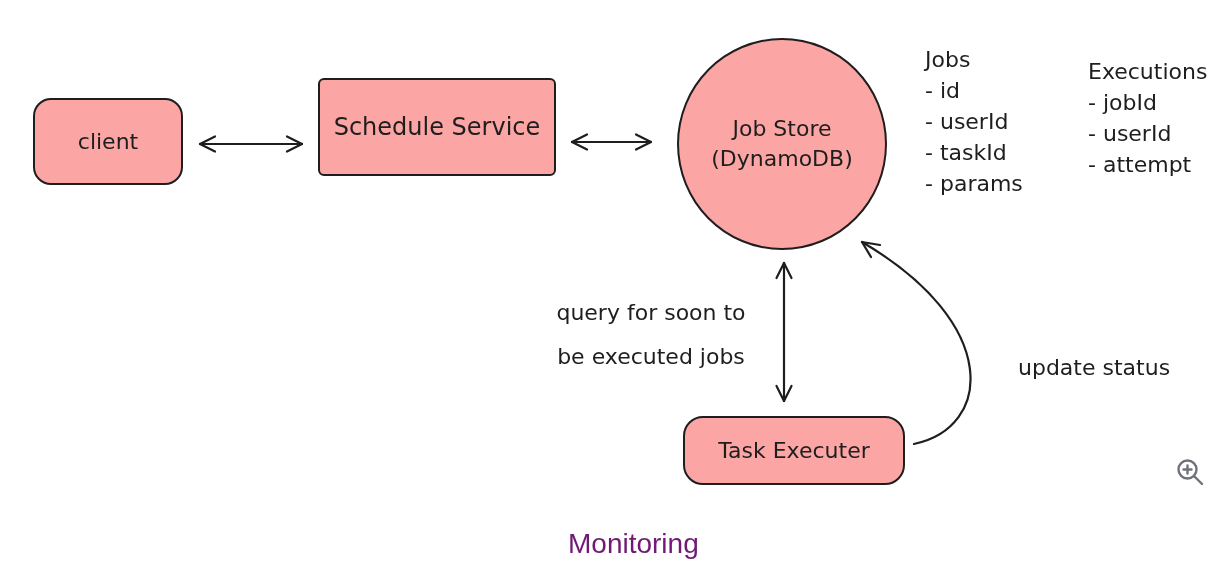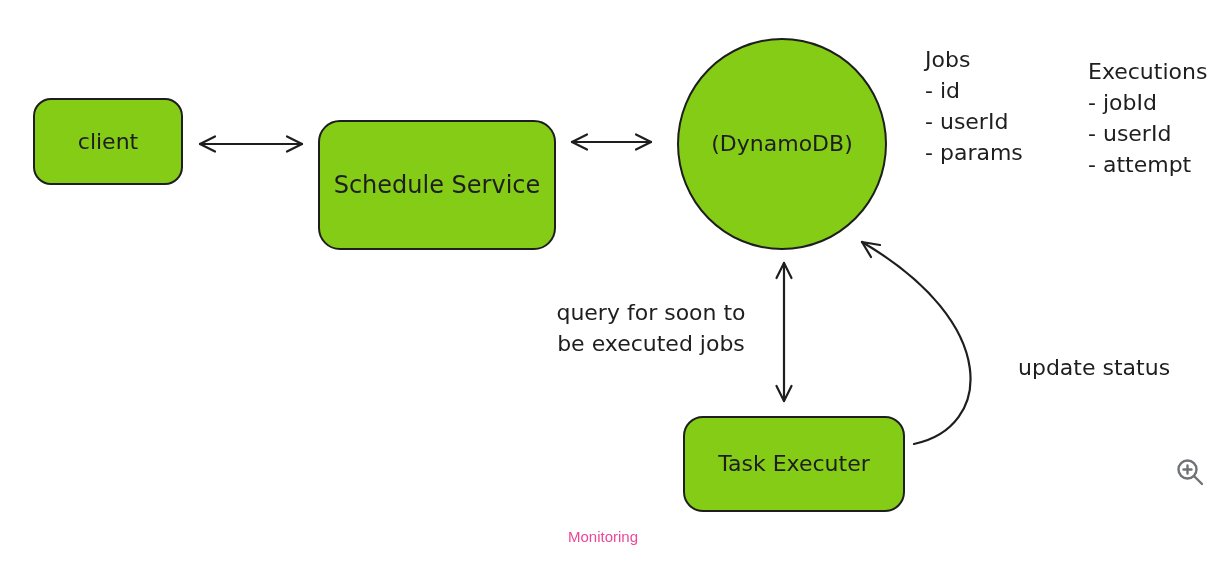--- a/index.html
+++ b/index.html
@@ -9,34 +9,34 @@
     background:#ffffff;
     overflow:hidden;
     font-family:"DejaVu Sans",sans-serif;
     color:#1e1e1e;
   }
   .node{
     position:absolute;
     border:2.2px solid #1e1e1e;
     display:flex;align-items:center;justify-content:center;
     text-align:center;
-    background:#84cc16;
+    background:#fca5a5;
     box-sizing:border-box;
   }
   .rect{border-radius:22px;}
   .circle{border-radius:50%;}
   .node .lbl{font-size:22px;line-height:30px;}
   .handtext{position:absolute;font-size:22px;line-height:31px;white-space:nowrap;}
   .listcol{position:absolute;font-size:22px;line-height:31px;}
   .listcol .title{margin-bottom:0px;}
   .arrows{position:absolute;left:0;top:0;pointer-events:none;}
   .caption{
     position:absolute;
     font-family:"Liberation Sans",sans-serif;
-    font-size:15px;color:#ec4899;
+    font-size:28px;color:#701a75;
   }
   .zoom-btn{
     position:absolute;left:1168px;top:450px;width:44px;height:44px;
     display:flex;align-items:center;justify-content:center;
     background:transparent;border:none;cursor:pointer;padding:0;
   }
 </style>
 </head>
 <body>
 
@@ -61,51 +61,53 @@
     <g>
       <path d="M 914 444 C 992 428, 1002 324, 862 242"></path>
       <path d="M 862 242 L 871 257 M 862 242 L 880 245"></path>
     </g>
   </svg>
 
   <div class="node rect" style="left:33px;top:98px;width:150px;height:87px;border-radius:18px;">
     <span class="lbl">client</span>
   </div>
 
-  <div class="node rect" style="left:318px;top:78px;width:238px;height:130px;border-radius:22px;margin-top:42px;">
+  <div class="node rect" style="left:318px;top:78px;width:238px;height:98px;border-radius:6px;">
     <span class="lbl" style="font-size:24px;">Schedule Service</span>
   </div>
 
   <div class="node circle" style="left:677px;top:38px;width:210px;height:212px;">
     <span class="lbl">
+      <span style="display:block;">Job Store</span>
       <span style="display:block;">(DynamoDB)</span>
     </span>
   </div>
 
-  <div class="node rect" style="left:683px;top:416px;width:222px;height:96px;border-radius:20px;">
+  <div class="node rect" style="left:683px;top:416px;width:222px;height:69px;border-radius:20px;">
     <span class="lbl">Task Executer</span>
   </div>
 
   <div class="listcol" style="left:925px;top:44px;">
     <div class="title">Jobs</div>
     <div>- id</div>
     <div>- userId</div>
+    <div>- taskId</div>
     <div>- params</div>
   </div>
 
   <div class="listcol" style="left:1088px;top:56px;">
     <div class="title">Executions</div>
     <div>- jobId</div>
     <div>- userId</div>
     <div>- attempt</div>
   </div>
 
   <div class="handtext" style="left:540px;top:297px;width:222px;text-align:center;">
     <span style="display:block;">query for soon to</span>
-    <span style="display:block;">be executed jobs</span>
+    <span style="display:block;margin-top:13px;">be executed jobs</span>
   </div>
 
   <div class="handtext" style="left:1018px;top:352px;">update status</div>
 
   <div class="caption" style="left:568px;top:528px;">Monitoring</div>
 
   <button class="zoom-btn" title="">
     <svg width="36" height="36" viewBox="0 0 36 36" fill="none" stroke="#6f7278" stroke-width="2.4" stroke-linecap="round">
       <circle cx="15.5" cy="15.5" r="9"></circle>
       <path d="M 22.5 22.5 L 30 30"></path>

